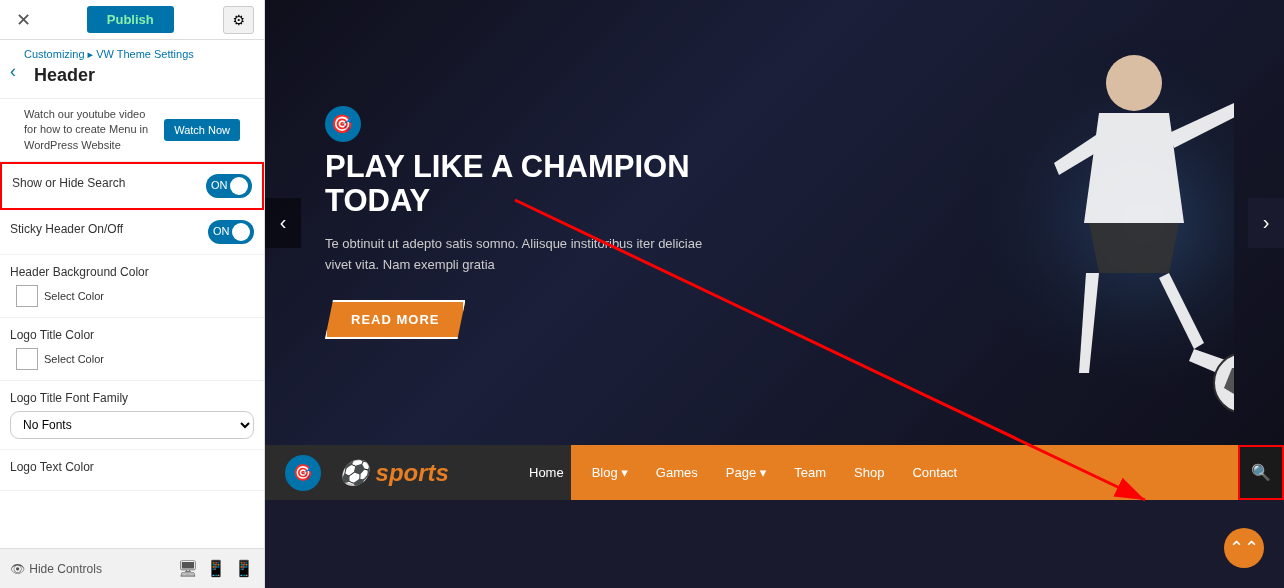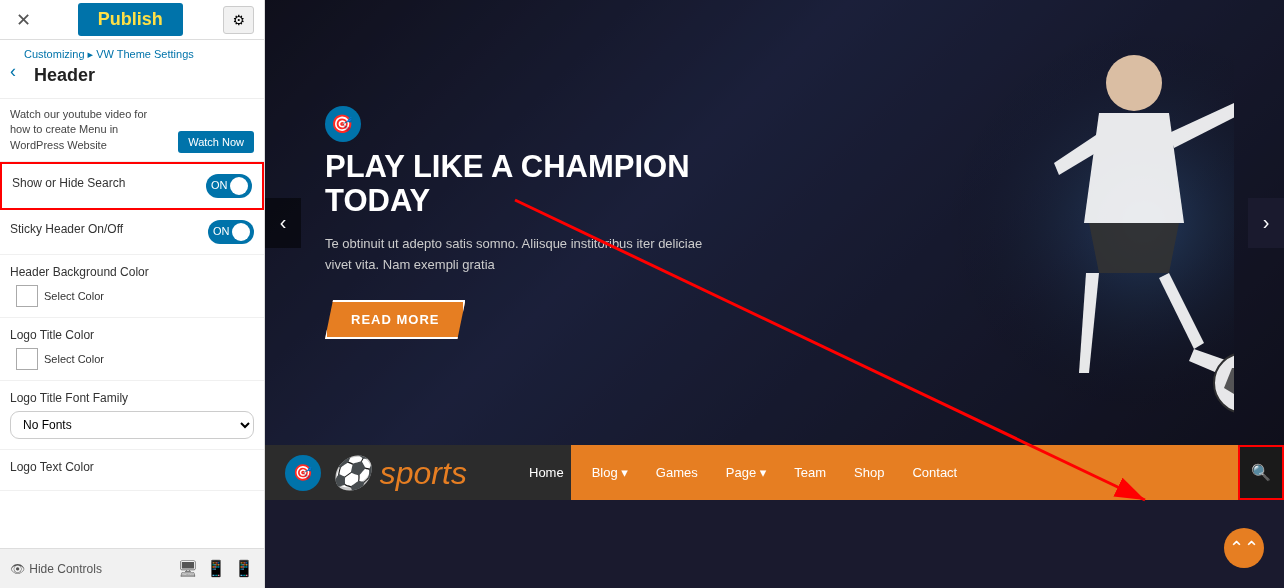--- a/index.html
+++ b/index.html
@@ -25,21 +25,21 @@
       justify-content: space-between;
       padding: 6px 10px;
       background: #fff;
       border-bottom: 1px solid #ddd;
       height: 40px;
     }
     .close-btn {
       background: none; border: none; cursor: pointer; font-size: 18px; color: #555; padding: 2px 6px;
     }
     .publish-btn {
-      background: #0073aa; color: #fde047; border: none; border-radius: 3px; padding: 6px 20px; font-size: 18px; cursor: pointer; font-weight: bold;
+      background: #0073aa; color: #86efac; border: none; border-radius: 3px; padding: 6px 20px; font-size: 13px; cursor: pointer; font-weight: bold;
     }
     .gear-btn {
       background: #f1f1f1; border: 1px solid #ccc; border-radius: 3px; padding: 5px 8px; cursor: pointer; font-size: 14px;
     }
 
     
     .panel-scroll {
       flex: 1;
       overflow-y: auto;
       overflow-x: hidden;
@@ -61,22 +61,22 @@
       font-size: 11px; color: #666;
     }
     .breadcrumb-text span { color: #0073aa; }
     .section-title {
       font-size: 18px; font-weight: bold; color: #222; padding: 4px 10px 8px;
     }
 
     
     .watch-block {
       display: flex;
-      align-items: flex-end;
-      padding: 8px 10px;
+      align-items: center;
+      padding: 8px 24px;
       border-bottom: 1px solid #eee;
       gap: 8px;
     }
     .watch-text { font-size: 11px; color: #444; flex: 1; line-height: 1.4; }
     .watch-now-btn {
       background: #0073aa; color: #fff; border: none; border-radius: 3px; padding: 5px 10px; font-size: 11px; cursor: pointer; white-space: nowrap;
     }
 
     
     .setting-row {
@@ -205,21 +205,21 @@
       align-items: center;
       position: relative;
     }
     .logo-area {
       width: 230px; background: #2c2c2c; height: 100%; display: flex; align-items: center; padding: 0 20px; gap: 10px;
     }
     .logo-icon {
       width: 36px; height: 36px; background: #0073aa; border-radius: 50%; display: flex; align-items: center; justify-content: center; color: #fff; font-size: 16px;
     }
     .logo-text {
-      font-size: 32px; color: #fff; font-style: italic; font-weight: normal;
+      font-size: 24px; color: #fff; font-style: italic; font-weight: bold; margin-left: 8px;
     }
     .logo-text span { color: #e67e22; }
     .nav-links {
       display: flex; align-items: center; gap: 0; flex: 1; padding: 0 20px; height: 100%;
     }
     .nav-link {
       color: #fff; font-size: 13px; font-weight: 500; padding: 0 14px; cursor: pointer; text-decoration: none; height: 100%; display: flex; align-items: center;
     }
     .search-icon-btn {
       background: #1a1a1a; color: #fff; border: none; width: 46px; height: 55px; cursor: pointer; font-size: 16px; display: flex; align-items: center; justify-content: center; margin-left: auto; position: relative;

